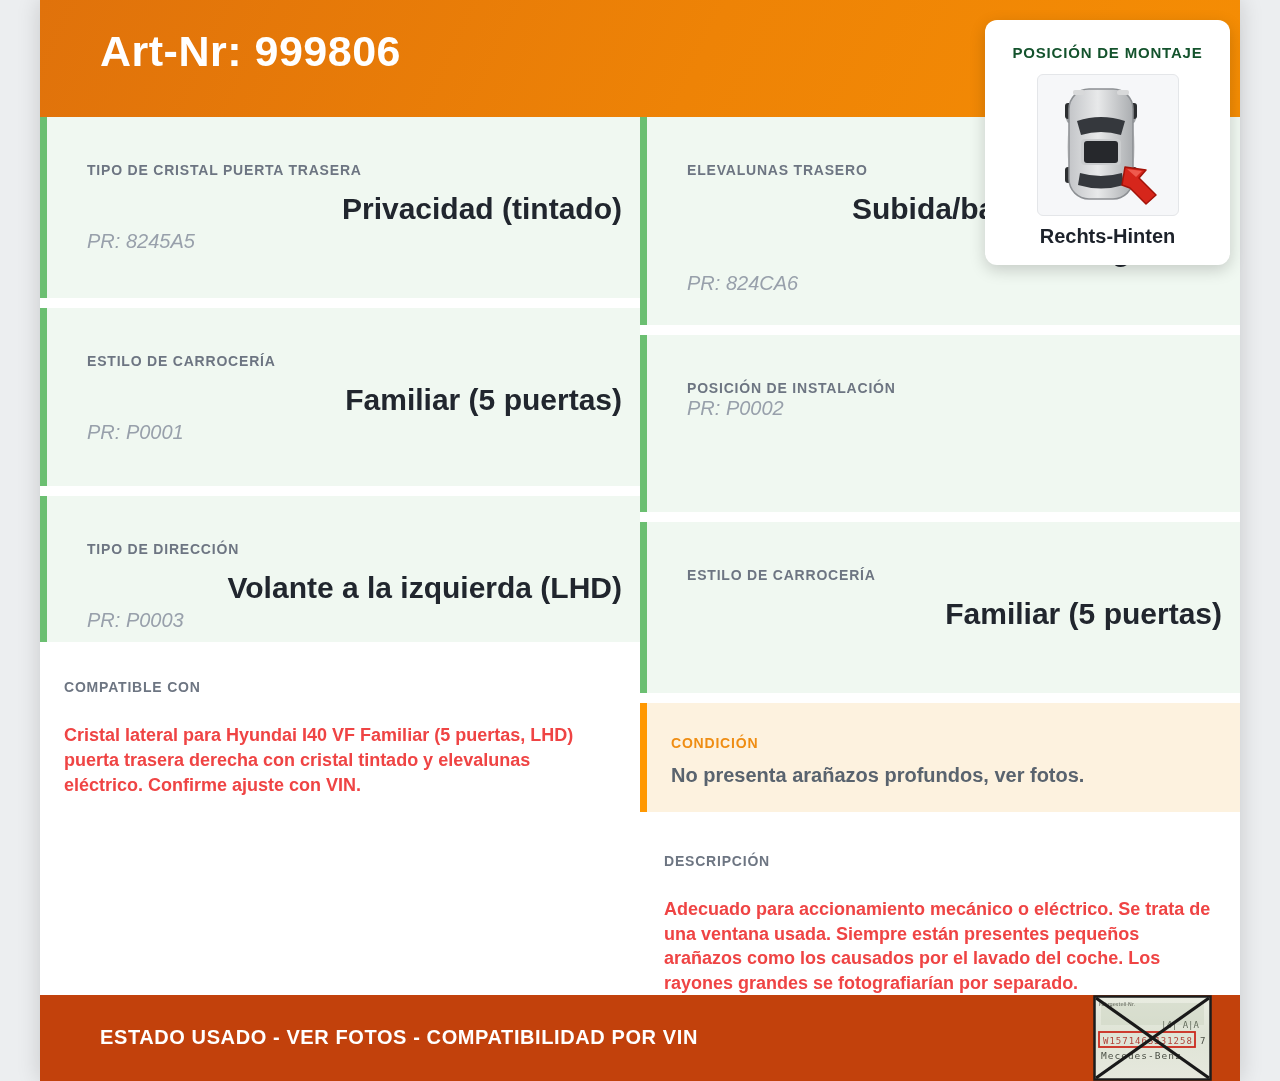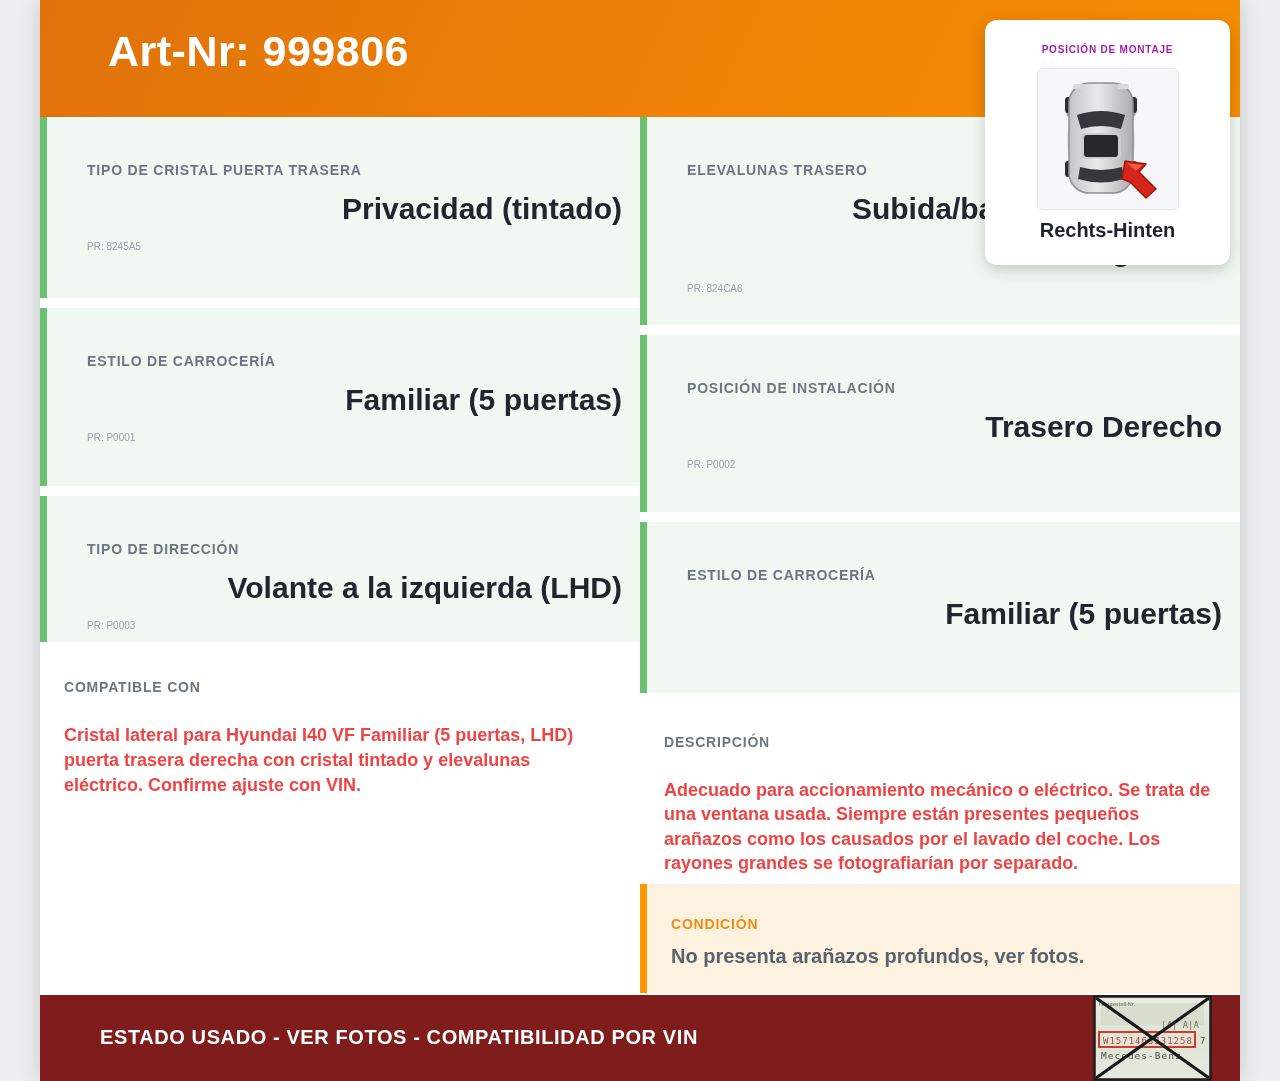--- a/index.html
+++ b/index.html
@@ -1,46 +1,46 @@
 <!DOCTYPE html>
 <html><head>
 <meta charset="utf-8">
 <style>
   html,body{margin:0;padding:0;background:#eceef0;font-family:"Liberation Sans","DejaVu Sans",sans-serif;}
   .viewport{position:relative;width:1280px;height:1081px;background:#eceef0;overflow:hidden;}
   .wrapper{position:absolute;left:40px;top:0;width:1200px;height:1081px;background:#ffffff;
            box-shadow:0 0 22px rgba(0,0,0,.16);}
   
-  .header{position:relative;height:117px;background:linear-gradient(115deg,#e0720b 0%,#ee8306 55%,#f58d04 100%);padding-left:8px;}
+  .header{position:relative;height:117px;background:linear-gradient(115deg,#e0720b 0%,#ee8306 55%,#f58d04 100%);}
   .header h1{margin:0;padding:28px 0 0 60px;font-size:43px;line-height:46px;font-weight:800;color:#ffffff;letter-spacing:.5px;}
   
   .main{display:flex;height:878px;background:#ffffff;}
   .col{width:600px;display:flex;flex-direction:column;gap:8px;}
   .card{box-sizing:border-box;margin-bottom:2px;}
   .card.green{background:#f0f8f1;border-left:7px solid #6bbf71;padding:44px 18px 0 40px;}
   .card-label{font-size:14px;font-weight:700;color:#6d7582;letter-spacing:.8px;line-height:18px;}
   .card-value{margin:9px 0 0 0;font-size:30px;line-height:42px;font-weight:700;color:#21262e;text-align:right;}
   .card-value span{display:block;}
-  .card-pr{margin-top:11px;font-size:10px;color:#98a0ab;font-weight:400;}
+  .card-pr{font-size:20px;color:#98a0ab;font-weight:400;font-style:italic;}
   .card.white{background:#ffffff;padding:26px 28px 0 24px;}
   .card.white .body-text{margin-top:27px;font-size:18px;line-height:25px;font-weight:700;color:#ef4444;max-width:552px;}
   .card.condition{background:#fdf2df;border-left:7px solid #ff9802;padding:31px 24px 0 24px;}
   .card.condition .card-label{color:#ef8d13;}
   .card.condition .body-text{margin-top:10px;font-size:20px;line-height:26px;font-weight:600;color:#59636e;}
   .card.desc{padding-top:30px;}
   .card.desc .body-text{line-height:24.5px;max-width:560px;}
   .flex-fill{flex:1 1 auto;margin-bottom:0;}
   
   .montaje{position:absolute;top:20px;right:10px;width:245px;height:245px;background:#ffffff;border-radius:12px;
            box-shadow:0 5px 16px rgba(0,0,0,.18);z-index:10;text-align:center;}
-  .montaje-label{margin-top:24px;font-size:10px;font-weight:800;color:#a21caf;letter-spacing:.8px;}
+  .montaje-label{margin-top:24px;font-size:15px;font-weight:800;color:#14532d;letter-spacing:.8px;}
   .montaje-imgbox{width:140px;height:140px;margin:13px auto 0 auto;background:#f6f7f9;border:1px solid #e4e6e9;border-radius:6px;}
   .montaje-pos{margin-top:9px;font-size:20px;font-weight:700;color:#1d222b;}
   
-  .footer{position:absolute;left:0;bottom:0;width:1200px;height:86px;background:#7f1d1d;}
+  .footer{position:absolute;left:0;bottom:0;width:1200px;height:86px;background:#c2410c;}
   .footer-text{padding:31px 0 0 60px;font-size:20px;font-weight:800;color:#ffffff;letter-spacing:.6px;}
   .stamp{position:absolute;right:28px;bottom:0;width:119px;height:86px;z-index:12;}
 </style>
 </head>
 <body>
 
 <div class="viewport">
   <div class="wrapper">
 
     <header class="header">
@@ -75,34 +75,33 @@
         <article class="card green" style="height:218px">
           <div class="card-label">ELEVALUNAS TRASERO</div>
           <h2 class="card-value">
               <span>Subida/bajada automática</span>
               <span>con seguridad</span>
             </h2>
           <div class="card-pr">PR: 824CA6</div>
         </article>
         <article class="card green" style="height:186px">
           <div class="card-label">POSICIÓN DE INSTALACIÓN</div>
-          <h2 class="card-value">Trasero Derecho</h2>
           <div class="card-pr">PR: P0002</div>
         </article>
         <article class="card green" style="height:179px">
           <div class="card-label">ESTILO DE CARROCERÍA</div>
           <h2 class="card-value">Familiar (5 puertas)</h2>
         </article>
+        <article class="card condition" style="height:114px">
+          <div class="card-label">CONDICIÓN</div>
+          <p class="body-text" style="margin:10px 0 0 0">No presenta arañazos profundos, ver fotos.</p>
+        </article>
         <article class="card white desc flex-fill">
           <div class="card-label">DESCRIPCIÓN</div>
           <p class="body-text" style="margin-bottom:0">Adecuado para accionamiento mecánico o eléctrico. Se trata de una ventana usada. Siempre están presentes pequeños arañazos como los causados por el lavado del coche. Los rayones grandes se fotografiarían por separado.</p>
-        </article>
-        <article class="card condition" style="height:114px">
-          <div class="card-label">CONDICIÓN</div>
-          <p class="body-text" style="margin:10px 0 0 0">No presenta arañazos profundos, ver fotos.</p>
         </article>
       </section>
     </div>
 
     <aside class="montaje">
       <div class="montaje-label">POSICIÓN DE MONTAJE</div>
       <div class="montaje-imgbox">
         <svg width="138" height="138" viewBox="0 0 138 138">
           <defs>
             <linearGradient id="carbody" x1="0" y1="0" x2="1" y2="0">

